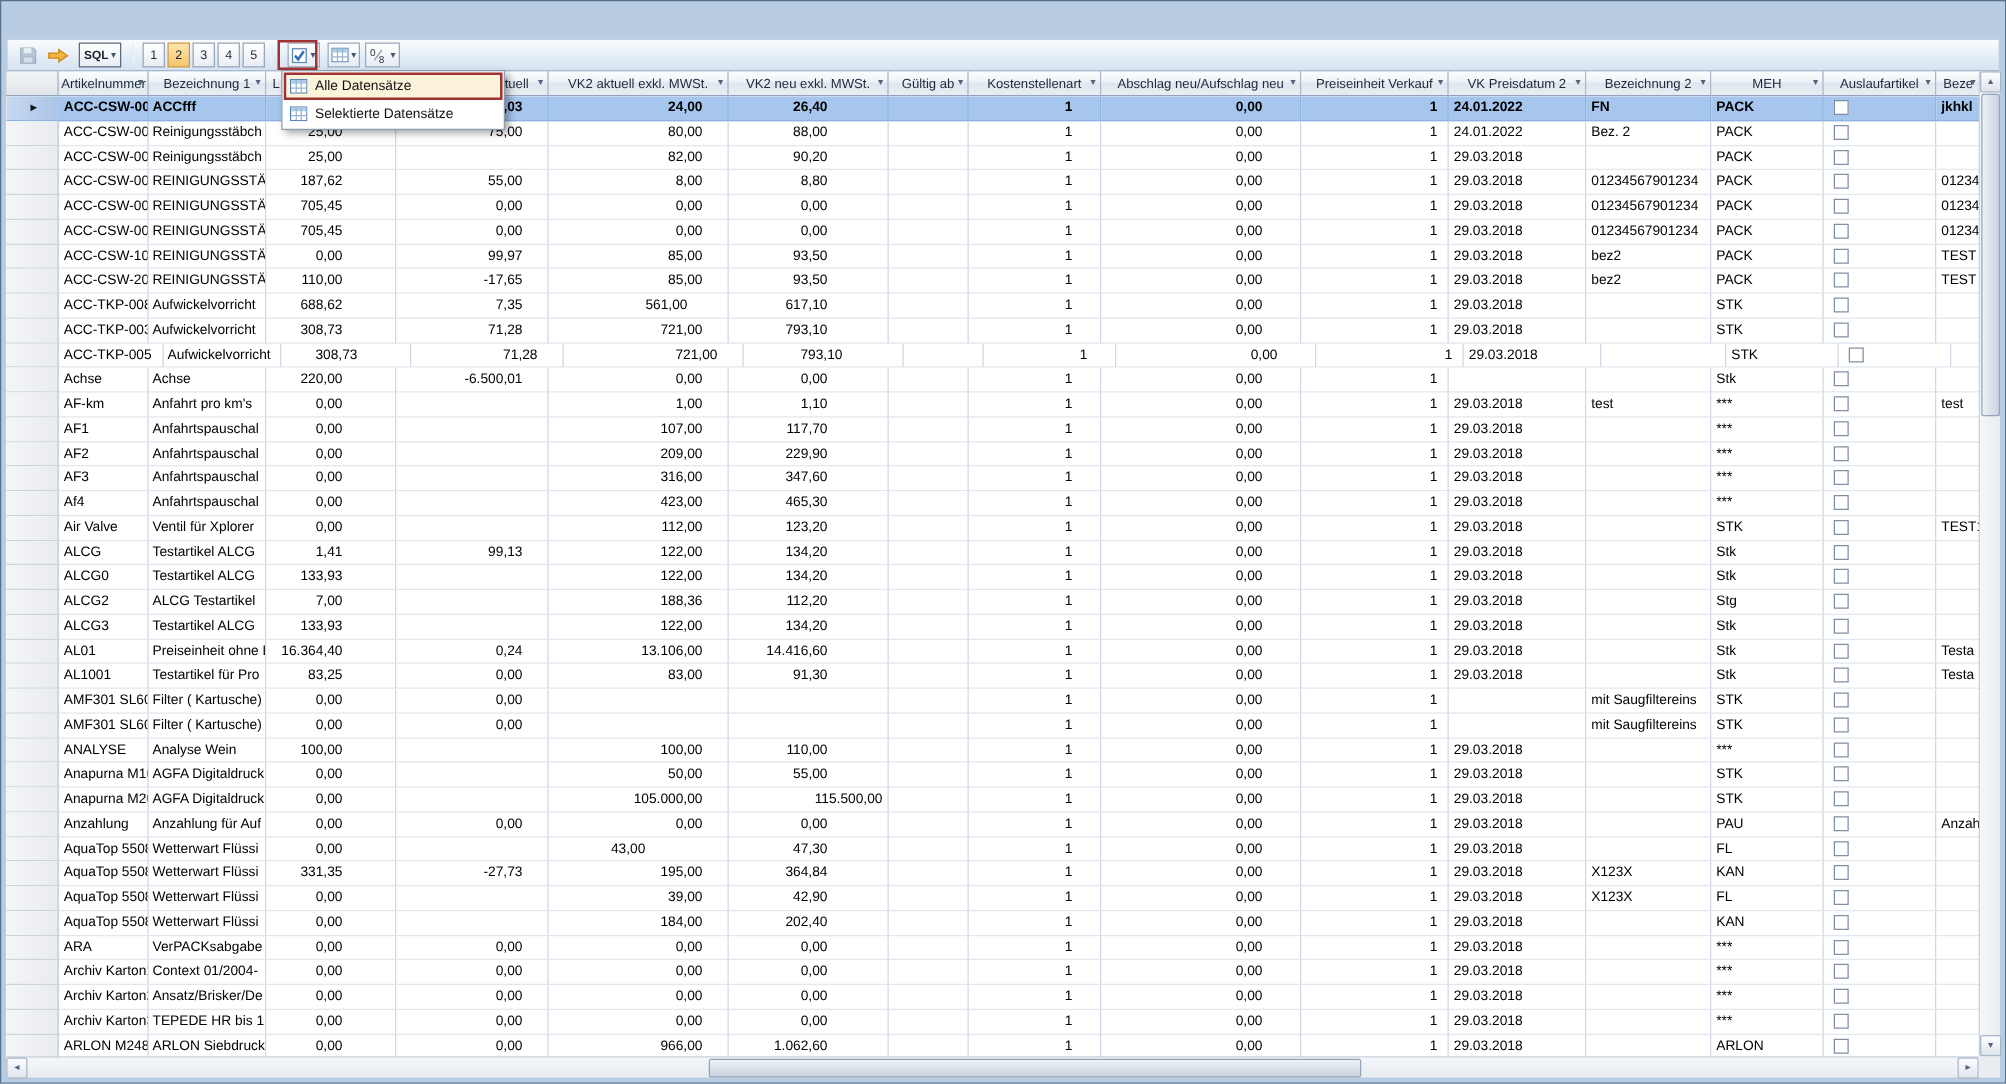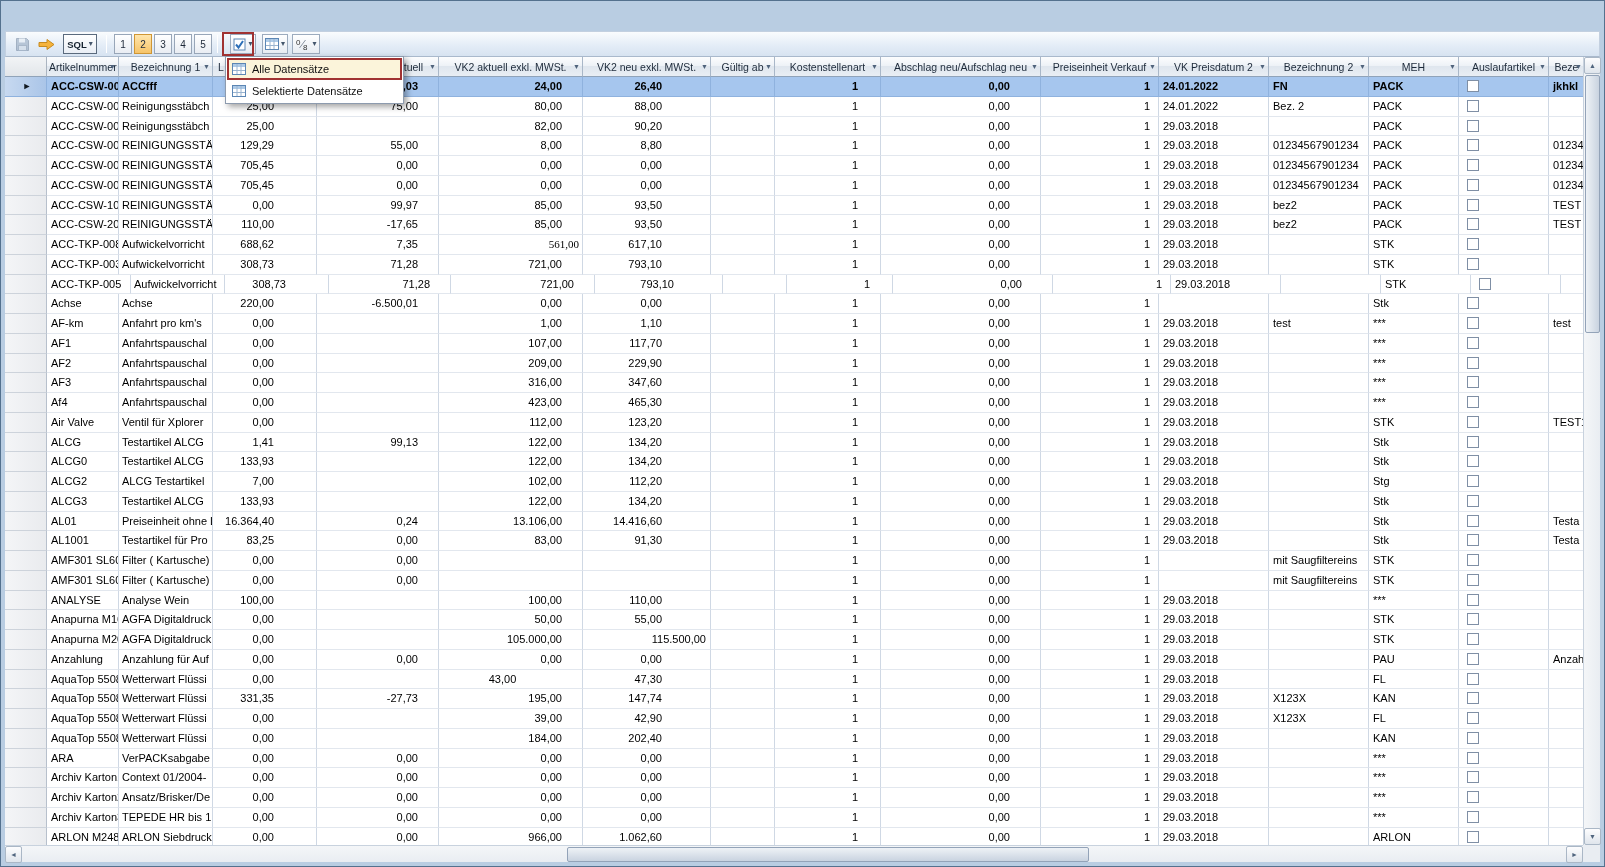--- a/index.html
+++ b/index.html
@@ -269,21 +269,21 @@
           <div class="gcell a-left" style="width: 110px; padding-left: 4px;">29.03.2018</div>
           <div class="gcell a-left" style="width: 100px; padding-left: 4px;"></div>
           <div class="gcell a-left" style="width: 90px; padding-left: 4px;">PACK</div>
           <div class="gcell a-left" style="width: 90px; padding-left: 8px;"><span class="checkbox"></span></div>
           <div class="gcell a-left" style="width: 36px; padding-left: 4px;"></div>
         </div>
         <div class="grow">
           <div class="gcell selcol" style="width: 42px;"></div>
           <div class="gcell a-left" style="width: 72px; padding-left: 4px;">ACC-CSW-001-1</div>
           <div class="gcell a-left" style="width: 94px; padding-left: 3px;">REINIGUNGSSTÄ</div>
-          <div class="gcell a-right" style="width: 104px; padding-right: 42px;">129,29</div>
+          <div class="gcell a-right" style="width: 104px; padding-right: 42px;">187,62</div>
           <div class="gcell a-right" style="width: 122px; padding-right: 20px;">55,00</div>
           <div class="gcell a-right" style="width: 144px; padding-right: 20px;">8,00</div>
           <div class="gcell a-right" style="width: 128px; padding-right: 48px;">8,80</div>
           <div class="gcell a-left" style="width: 64px;"></div>
           <div class="gcell a-right" style="width: 106px; padding-right: 22px;">1</div>
           <div class="gcell a-right" style="width: 160px; padding-right: 30px;">0,00</div>
           <div class="gcell a-right" style="width: 118px; padding-right: 8px;">1</div>
           <div class="gcell a-left" style="width: 110px; padding-left: 4px;">29.03.2018</div>
           <div class="gcell a-left" style="width: 100px; padding-left: 4px;">01234567901234</div>
           <div class="gcell a-left" style="width: 90px; padding-left: 4px;">PACK</div>
@@ -361,21 +361,21 @@
           <div class="gcell a-left" style="width: 90px; padding-left: 4px;">PACK</div>
           <div class="gcell a-left" style="width: 90px; padding-left: 8px;"><span class="checkbox"></span></div>
           <div class="gcell a-left" style="width: 36px; padding-left: 4px;">TEST</div>
         </div>
         <div class="grow">
           <div class="gcell selcol" style="width: 42px;"></div>
           <div class="gcell a-left" style="width: 72px; padding-left: 4px;">ACC-TKP-008</div>
           <div class="gcell a-left" style="width: 94px; padding-left: 3px;">Aufwickelvorricht</div>
           <div class="gcell a-right" style="width: 104px; padding-right: 42px;">688,62</div>
           <div class="gcell a-right" style="width: 122px; padding-right: 20px;">7,35</div>
-          <div class="gcell a-right" style="width: 144px; padding-right: 3px; font-family: Liberation Serif, serif;">561,00</div>
+          <div class="gcell a-right" style="width: 144px; padding-right: 32px;">561,00</div>
           <div class="gcell a-right" style="width: 128px; padding-right: 48px;">617,10</div>
           <div class="gcell a-left" style="width: 64px;"></div>
           <div class="gcell a-right" style="width: 106px; padding-right: 22px;">1</div>
           <div class="gcell a-right" style="width: 160px; padding-right: 30px;">0,00</div>
           <div class="gcell a-right" style="width: 118px; padding-right: 8px;">1</div>
           <div class="gcell a-left" style="width: 110px; padding-left: 4px;">29.03.2018</div>
           <div class="gcell a-left" style="width: 100px; padding-left: 4px;"></div>
           <div class="gcell a-left" style="width: 90px; padding-left: 4px;">STK</div>
           <div class="gcell a-left" style="width: 90px; padding-left: 8px;"><span class="checkbox"></span></div>
           <div class="gcell a-left" style="width: 36px; padding-left: 4px;"></div>
@@ -577,21 +577,21 @@
           <div class="gcell a-left" style="width: 90px; padding-left: 4px;">Stk</div>
           <div class="gcell a-left" style="width: 90px; padding-left: 8px;"><span class="checkbox"></span></div>
           <div class="gcell a-left" style="width: 36px; padding-left: 4px;"></div>
         </div>
         <div class="grow">
           <div class="gcell selcol" style="width: 42px;"></div>
           <div class="gcell a-left" style="width: 72px; padding-left: 4px;">ALCG2</div>
           <div class="gcell a-left" style="width: 94px; padding-left: 3px;">ALCG Testartikel</div>
           <div class="gcell a-right" style="width: 104px; padding-right: 42px;">7,00</div>
           <div class="gcell a-right" style="width: 122px; padding-right: 20px;"></div>
-          <div class="gcell a-right" style="width: 144px; padding-right: 20px;">102,00</div>
+          <div class="gcell a-right" style="width: 144px; padding-right: 20px;">188,36</div>
           <div class="gcell a-right" style="width: 128px; padding-right: 48px;">112,20</div>
           <div class="gcell a-left" style="width: 64px;"></div>
           <div class="gcell a-right" style="width: 106px; padding-right: 22px;">1</div>
           <div class="gcell a-right" style="width: 160px; padding-right: 30px;">0,00</div>
           <div class="gcell a-right" style="width: 118px; padding-right: 8px;">1</div>
           <div class="gcell a-left" style="width: 110px; padding-left: 4px;">29.03.2018</div>
           <div class="gcell a-left" style="width: 100px; padding-left: 4px;"></div>
           <div class="gcell a-left" style="width: 90px; padding-left: 4px;">Stg</div>
           <div class="gcell a-left" style="width: 90px; padding-left: 8px;"><span class="checkbox"></span></div>
           <div class="gcell a-left" style="width: 36px; padding-left: 4px;"></div>
@@ -776,21 +776,21 @@
           <div class="gcell a-left" style="width: 90px; padding-left: 8px;"><span class="checkbox"></span></div>
           <div class="gcell a-left" style="width: 36px; padding-left: 4px;"></div>
         </div>
         <div class="grow">
           <div class="gcell selcol" style="width: 42px;"></div>
           <div class="gcell a-left" style="width: 72px; padding-left: 4px;">AquaTop 5508M-</div>
           <div class="gcell a-left" style="width: 94px; padding-left: 3px;">Wetterwart Flüssi</div>
           <div class="gcell a-right" style="width: 104px; padding-right: 42px;">331,35</div>
           <div class="gcell a-right" style="width: 122px; padding-right: 20px;">-27,73</div>
           <div class="gcell a-right" style="width: 144px; padding-right: 20px;">195,00</div>
-          <div class="gcell a-right" style="width: 128px; padding-right: 48px;">147,74</div>
+          <div class="gcell a-right" style="width: 128px; padding-right: 48px;">364,84</div>
           <div class="gcell a-left" style="width: 64px;"></div>
           <div class="gcell a-right" style="width: 106px; padding-right: 22px;">1</div>
           <div class="gcell a-right" style="width: 160px; padding-right: 30px;">0,00</div>
           <div class="gcell a-right" style="width: 118px; padding-right: 8px;">1</div>
           <div class="gcell a-left" style="width: 110px; padding-left: 4px;">29.03.2018</div>
           <div class="gcell a-left" style="width: 100px; padding-left: 4px;">X123X</div>
           <div class="gcell a-left" style="width: 90px; padding-left: 4px;">KAN</div>
           <div class="gcell a-left" style="width: 90px; padding-left: 8px;"><span class="checkbox"></span></div>
           <div class="gcell a-left" style="width: 36px; padding-left: 4px;"></div>
         </div>

